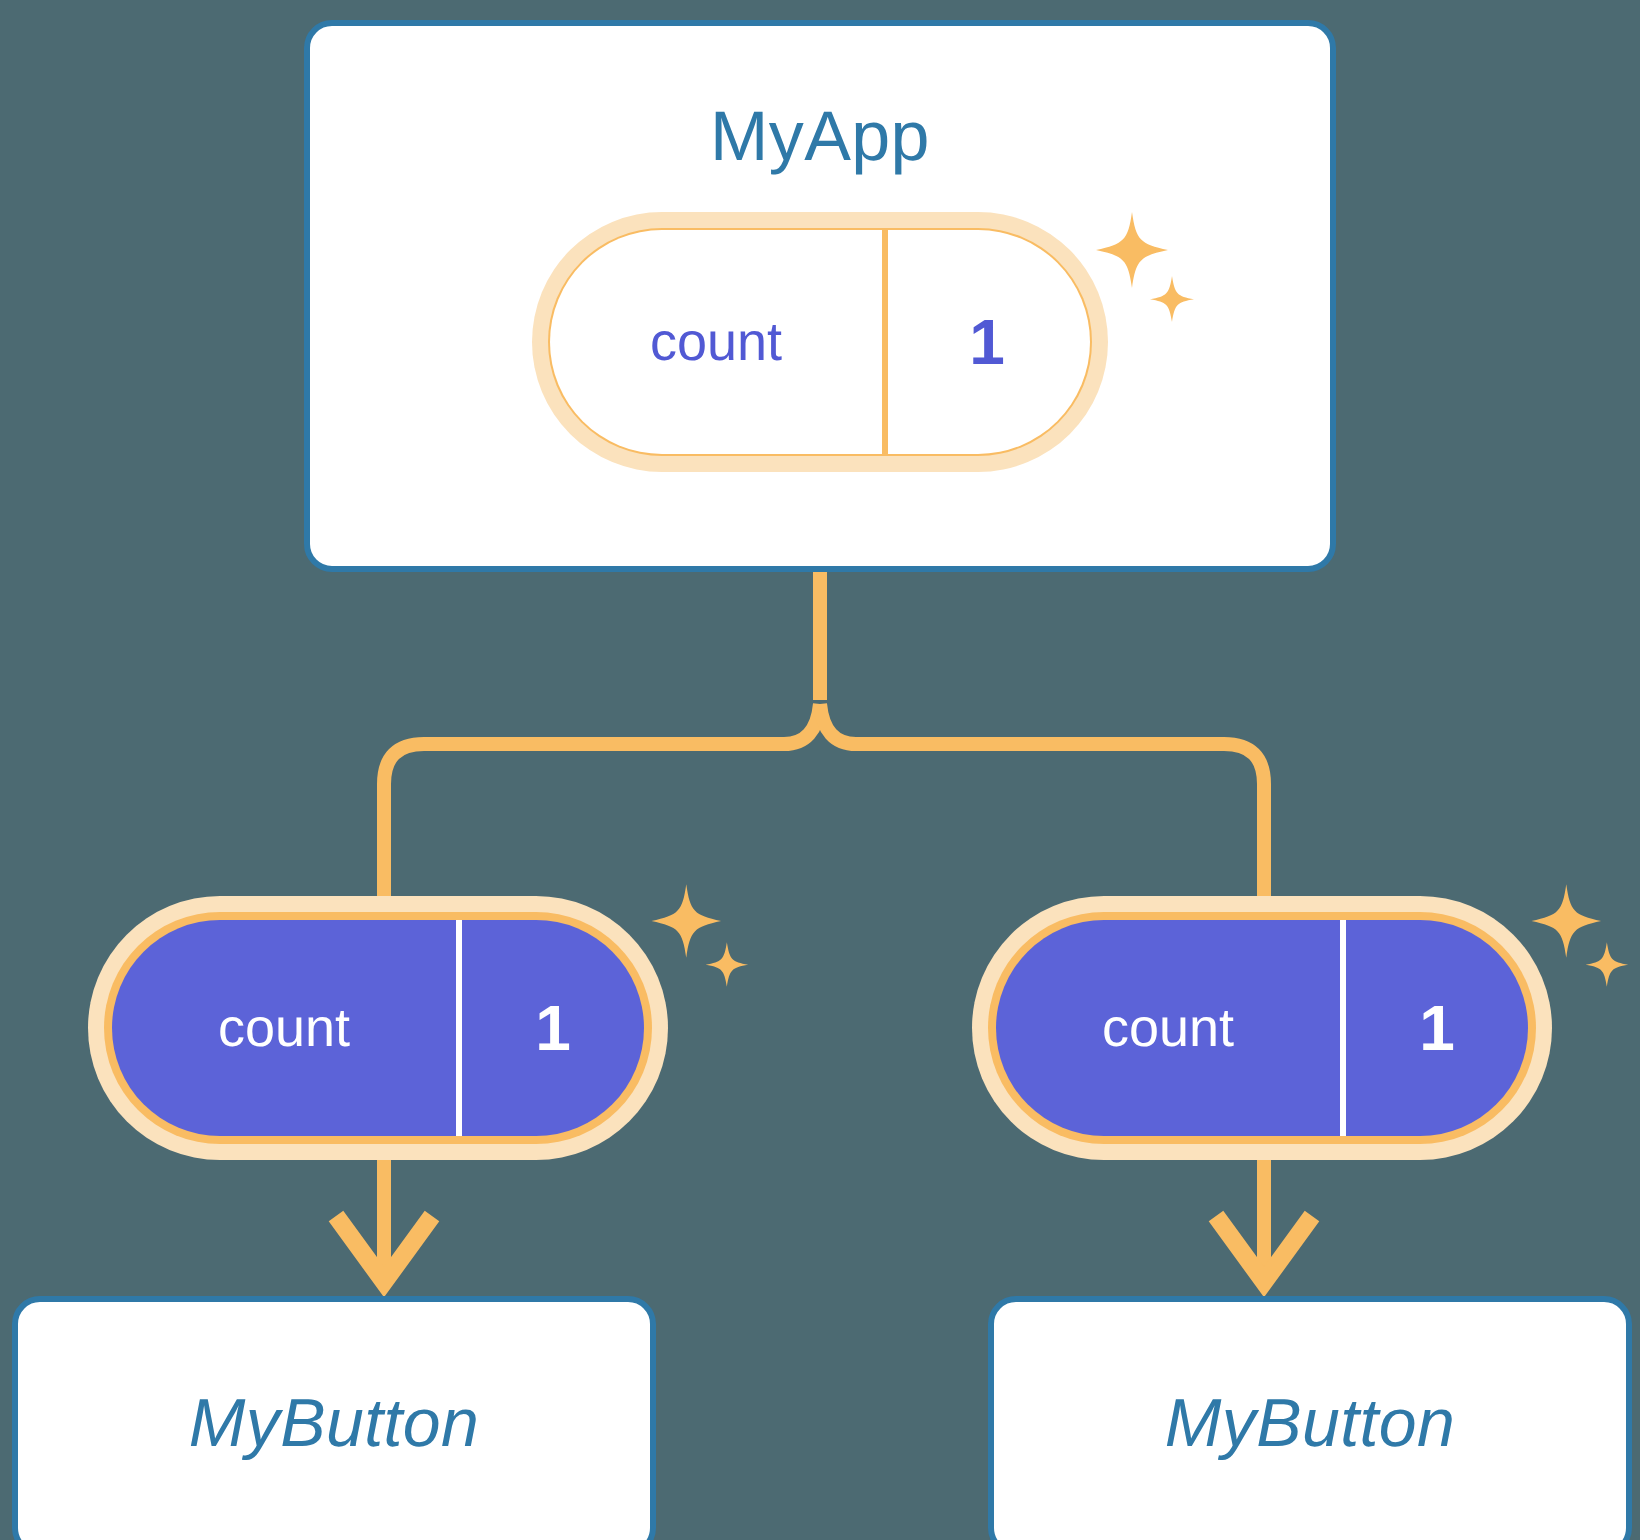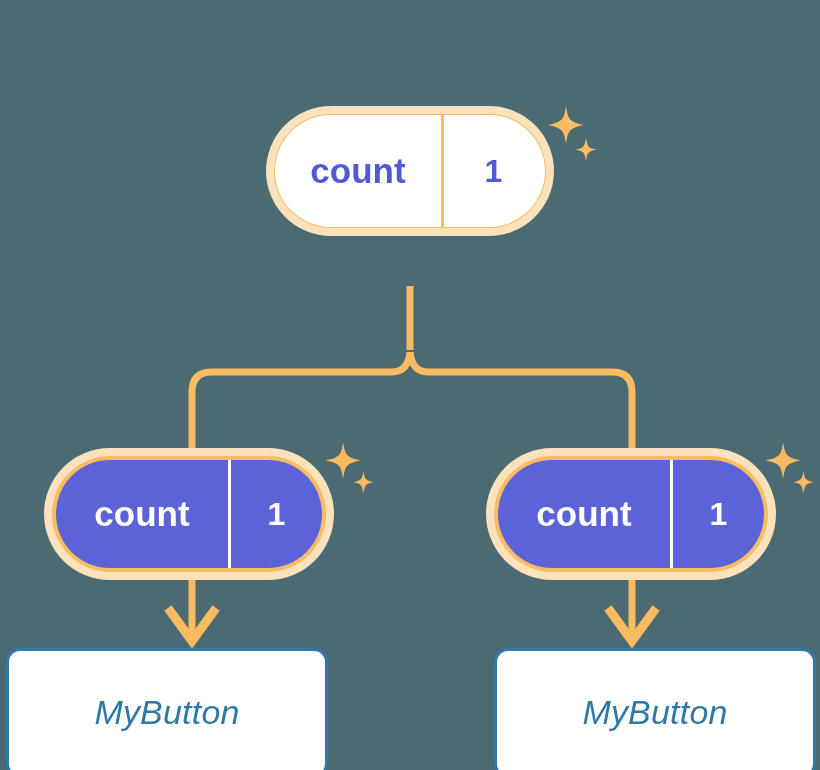--- a/index.html
+++ b/index.html
@@ -113,22 +113,21 @@
   }
   .pill-purple .pill-divider {
     background: #ffffff;
   }
 
   .pill-key {
     flex: 0 0 auto;
     display: flex;
     align-items: center;
     justify-content: center;
-    font-size: 35px;
-    font-weight: bold;
+    font-size: 27px;
   }
   .pill-divider {
     flex: 0 0 3px;
     align-self: stretch;
   }
   .pill-val {
     flex: 0 0 auto;
     display: flex;
     align-items: center;
     justify-content: center;
@@ -198,20 +197,23 @@
     <path d="M192,462 L192,392 Q192,372 212,372 L392,372 Q408,372 410,352" fill="none" stroke="#f9bc63" stroke-width="7" stroke-linecap="butt"></path>
     <path d="M632,462 L632,392 Q632,372 612,372 L428,372 Q412,372 410,352" fill="none" stroke="#f9bc63" stroke-width="7" stroke-linecap="butt"></path>
 
     <path d="M192,580 L192,640" fill="none" stroke="#f9bc63" stroke-width="7"></path>
     <path d="M168,608 L192,641 L216,608" fill="none" stroke="#f9bc63" stroke-width="9" stroke-linecap="butt" stroke-linejoin="miter"></path>
 
     <path d="M632,580 L632,640" fill="none" stroke="#f9bc63" stroke-width="7"></path>
     <path d="M608,608 L632,641 L656,608" fill="none" stroke="#f9bc63" stroke-width="9" stroke-linecap="butt" stroke-linejoin="miter"></path>
   </svg>
 
+  <div class="app-card">
+    <div class="app-title">MyApp</div>
+  </div>
 
   <div class="pill-wrap pill-white" id="pill-app">
     <div class="pill-outer"></div>
     <div class="pill-ring"></div>
     <div class="pill-inner">
       <div class="pill-key">count</div>
       <div class="pill-divider"></div>
       <div class="pill-val">1</div>
     </div>
   </div>

